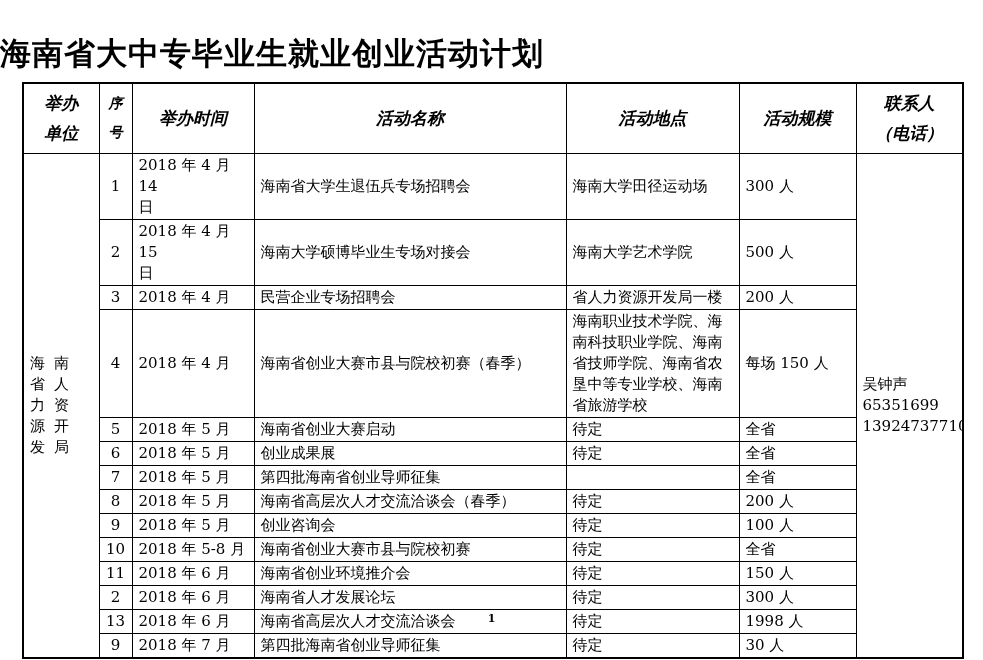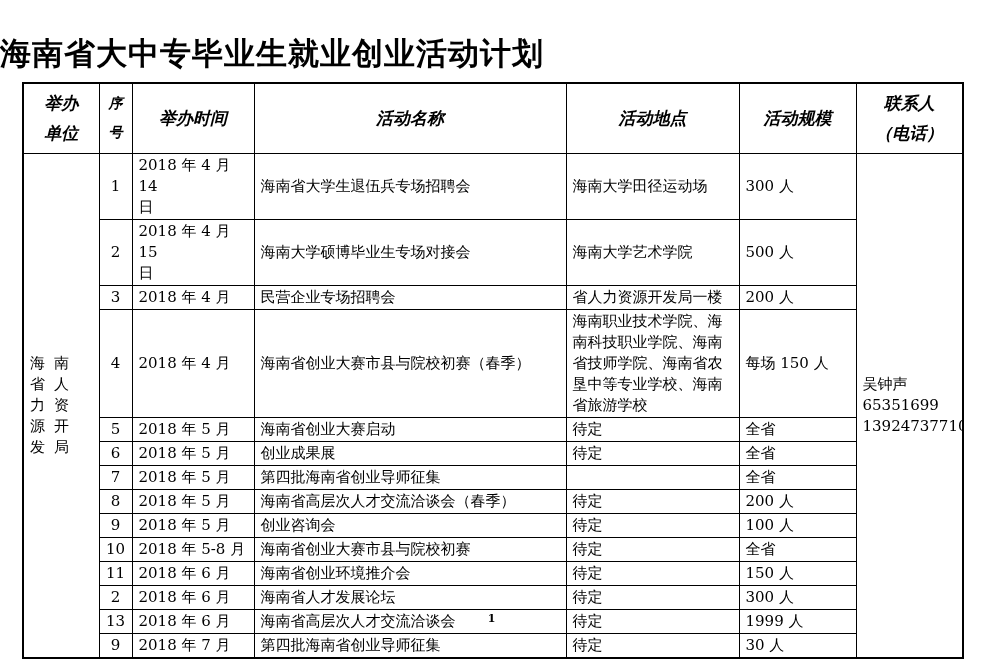--- a/index.html
+++ b/index.html
@@ -196,21 +196,21 @@
         <td class="td-time">2018 年 6 月</td>
         <td class="td-name">海南省人才发展论坛</td>
         <td class="td-location">待定</td>
         <td class="td-scale">300 人</td>
       </tr>
       <tr>
         <td class="td-index">13</td>
         <td class="td-time">2018 年 6 月</td>
         <td class="td-name">海南省高层次人才交流洽谈会</td>
         <td class="td-location">待定</td>
-        <td class="td-scale">1999 人</td>
+        <td class="td-scale">1998 人</td>
       </tr>
       <tr>
         <td class="td-index">9</td>
         <td class="td-time">2018 年 7 月</td>
         <td class="td-name">第四批海南省创业导师征集</td>
         <td class="td-location">待定</td>
         <td class="td-scale">30 人</td>
       </tr>
     </tbody>
 </table>

